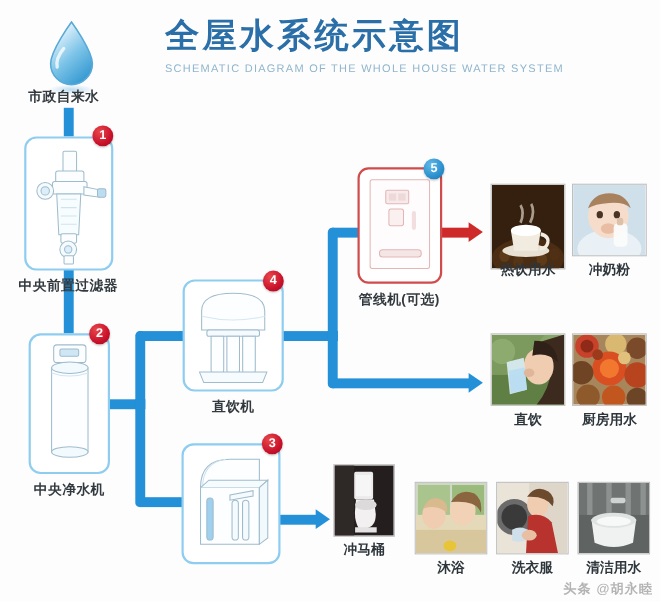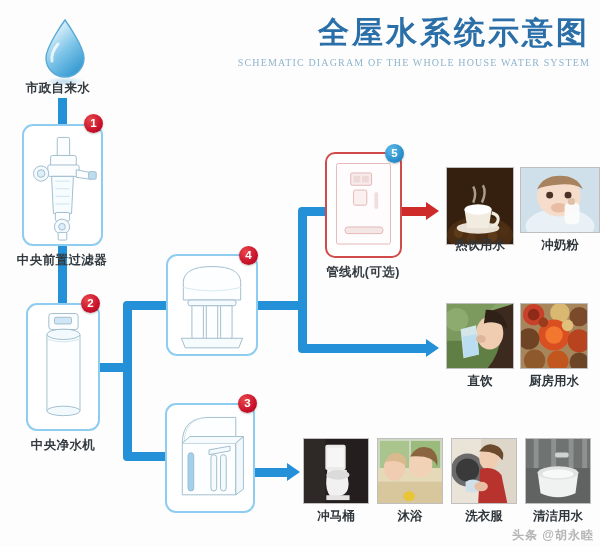--- a/index.html
+++ b/index.html
@@ -16,37 +16,36 @@
     overflow: hidden;
     -webkit-font-smoothing: antialiased;
   }
 
   
   .title-block {
     position: absolute;
     left: 150px;
     top: 14px;
     width: 440px;
-    text-align: right;
+    text-align: left;
   }
   .title-main {
     font-size: 31px;
     font-weight: bold;
     color: #2b6fa8;
     letter-spacing: 3px;
     line-height: 38px;
     text-shadow: 0 1px 0 rgba(255,255,255,0.9);
   }
   .title-sub {
     font-size: 10px;
     color: #8fb5cd;
     letter-spacing: 1.15px;
     margin-top: 5px;
     white-space: nowrap;
-    font-family: Liberation Serif, serif;
   }
 
   
   .pipe {
     position: absolute;
     background: #2390d8;
   }
   .pipe-red { background: #cf2a2a; }
 
   
@@ -244,20 +243,21 @@
         <path d="M16 33 Q46 40 76 33" fill="none" stroke="#d5e8f2"></path>
         <rect x="21" y="46" width="50" height="6" rx="2" fill="#f4fafd"></rect>
         <path d="M25 52 L25 84 Q25 90 31 90 Q37 90 37 84 L37 52 Z"></path>
         <path d="M40 52 L40 84 Q40 90 46 90 Q52 90 52 84 L52 52 Z"></path>
         <path d="M55 52 L55 84 Q55 90 61 90 Q67 90 67 84 L67 52 Z"></path>
         <path d="M14 86 L78 86 L74 96 L18 96 Z" fill="#f6fbfe"></path>
       </g>
     </svg>
   </div>
   <div class="badge" style="left:239px; top:246px;">4</div>
+  <div class="device-label" style="left:132px; top:362px;">直饮机</div>
 
   <div class="device" style="left:165px; top:403px; width:90px; height:110px;">
     <svg class="device-art" viewBox="0 0 90 110">
       <g stroke="#9fbccc" stroke-width="1" fill="#fcfeff">
         <path d="M16 40 Q16 13 44 13 L72 13 L72 40 Z"></path>
         <path d="M40 13 Q18 16 18 40" fill="none" stroke="#cfe3ee"></path>
         <path d="M16 40 L72 40 L72 94 L16 94 Z"></path>
         <path d="M16 40 L24 33 L80 33 L72 40" fill="#f6fbfe"></path>
         <path d="M72 40 L80 33 L80 88 L72 94 Z" fill="#f2f9fd"></path>
         <rect x="22" y="50" width="6" height="40" rx="3" fill="#9fd0ee"></rect>
@@ -297,21 +297,21 @@
         <ellipse cx="32" cy="52" rx="22" ry="5" fill="#e8e0d2"></ellipse>
         <path d="M18 36 L46 36 L43 52 L21 52 Z" fill="#f2ece0"></path>
         <ellipse cx="32" cy="36" rx="14" ry="4.5" fill="#ffffff"></ellipse>
         <path d="M46 39 q9 2 6 8 q-2 4 -7 3" fill="none" stroke="#f2ece0" stroke-width="3"></path>
         <path d="M27 30 q4 -8 0 -14 M36 30 q5 -9 1 -15" stroke="#cfc6b8" stroke-width="2.5" fill="none" opacity="0.75"></path>
       </svg>
     </div>
     <div class="photo-label" style="top:70px;">热饮用水</div>
   </div>
 
-  <div class="photo-card" style="left:520px; top:167px; width:80px; height:66px;">
+  <div class="photo-card" style="left:520px; top:167px; width:68px; height:66px;">
     <div class="photo">
       <svg width="100%" height="100%" viewBox="0 0 68 66" preserveAspectRatio="none">
         <rect width="68" height="66" fill="#cfe0ea"></rect>
         <ellipse cx="34" cy="60" rx="30" ry="18" fill="#e9f1f6"></ellipse>
         <ellipse cx="33" cy="29" rx="19" ry="21" fill="#f6ddcb"></ellipse>
         <path d="M14 22 q5 -14 20 -14 q15 0 20 14 q-6 -6 -20 -5 q-14 1 -20 5 Z" fill="#a8825e"></path>
         <ellipse cx="25" cy="28" rx="3" ry="3.4" fill="#4a3326"></ellipse>
         <ellipse cx="41" cy="28" rx="3" ry="3.4" fill="#4a3326"></ellipse>
         <ellipse cx="33" cy="41" rx="7" ry="5" fill="#e9bda3"></ellipse>
         <rect x="38" y="36" width="13" height="22" rx="4" fill="#fbfbfb" opacity="0.95"></rect>
@@ -354,21 +354,21 @@
         <ellipse cx="44" cy="30" rx="14" ry="17" fill="#f0cdb0"></ellipse>
         <path d="M40 6 q20 0 22 20 q-10 -10 -24 -6 Z" fill="#2f2018"></path>
         <path d="M14 26 L30 22 L33 52 L17 56 Z" fill="#ddeef8" opacity="0.9"></path>
         <path d="M16 34 L31 31 L33 52 L18 55 Z" fill="#b6dcf2" opacity="0.85"></path>
         <ellipse cx="35" cy="36" rx="5" ry="4" fill="#e0b69a"></ellipse>
       </svg>
     </div>
     <div class="photo-label" style="top:70px;">直饮</div>
   </div>
 
-  <div class="photo-card" style="left:303px; top:438px; width:66px; height:66px;">
+  <div class="photo-card" style="left:303px; top:422px; width:56px; height:66px;">
     <div class="photo">
       <svg width="100%" height="100%" viewBox="0 0 66 66" preserveAspectRatio="none">
         <rect width="66" height="66" fill="#241f1e"></rect>
         <rect x="0" y="0" width="22" height="66" fill="#2e2826"></rect>
         <rect x="22" y="6" width="21" height="26" rx="2" fill="#eceaea"></rect>
         <rect x="24" y="9" width="17" height="20" fill="#f7f6f6"></rect>
         <path d="M24 32 L44 32 L46 46 Q46 58 35 59 L27 59 Q22 52 23 42 Z" fill="#f2f0f0"></path>
         <ellipse cx="35" cy="37" rx="12" ry="5" fill="#dcdada"></ellipse>
         <path d="M23 58 L47 58 L47 63 L23 63 Z" fill="#e4e2e2"></path>
       </svg>

